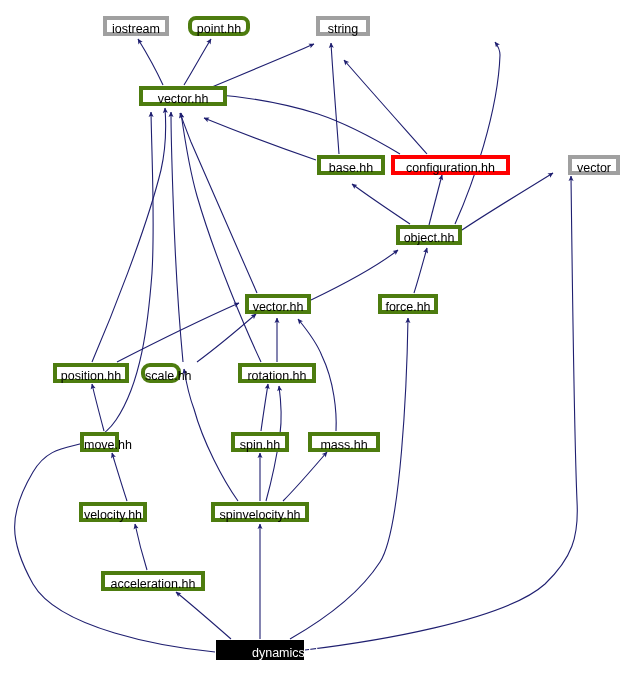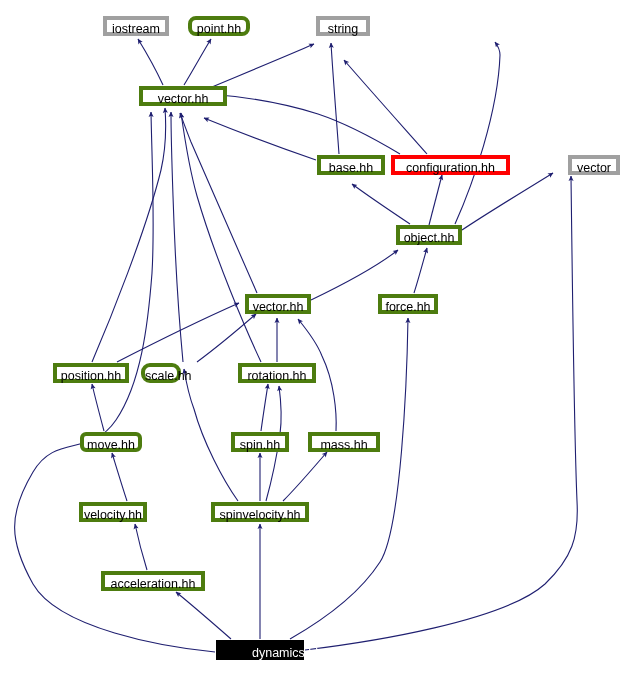--- a/index.html
+++ b/index.html
@@ -86,21 +86,21 @@
       <div class="node" style="left: 139px; top: 86px; width: 88px;"><span class="node-label">vector.hh</span></div>
       <div class="node" style="left: 317px; top: 155px; width: 68px;"><span class="node-label">base.hh</span></div>
       <div class="node focus" style="left: 391px; top: 155px; width: 119px;"><span class="node-label">configuration.hh</span></div>
       <div class="node sys" style="left: 568px; top: 155px; width: 52px;"><span class="node-label">vector</span></div>
       <div class="node" style="left: 396px; top: 225px; width: 66px;"><span class="node-label">object.hh</span></div>
       <div class="node" style="left: 245px; top: 294px; width: 66px;"><span class="node-label">vector.hh</span></div>
       <div class="node" style="left: 378px; top: 294px; width: 60px;"><span class="node-label">force.hh</span></div>
       <div class="node" style="left: 53px; top: 363px; width: 76px;"><span class="node-label">position.hh</span></div>
       <div class="node" style="left: 141px; top: 363px; width: 40px; border-radius: 9px;"><span class="node-label">scale.hh</span></div>
       <div class="node" style="left: 238px; top: 363px; width: 78px;"><span class="node-label">rotation.hh</span></div>
-      <div class="node" style="left: 80px; top: 432px; width: 62px; border-radius: 6px;"><span class="node-label">move.hh</span></div>
+      <div class="node" style="left: 80px; top: 432px; width: 39px;"><span class="node-label">move.hh</span></div>
       <div class="node" style="left: 231px; top: 432px; width: 58px;"><span class="node-label">spin.hh</span></div>
       <div class="node" style="left: 308px; top: 432px; width: 72px;"><span class="node-label">mass.hh</span></div>
       <div class="node" style="left: 79px; top: 502px; width: 68px;"><span class="node-label">velocity.hh</span></div>
       <div class="node" style="left: 211px; top: 502px; width: 98px;"><span class="node-label">spinvelocity.hh</span></div>
       <div class="node" style="left: 101px; top: 571px; width: 104px;"><span class="node-label">acceleration.hh</span></div>
       <div class="node root" style="left: 216px; top: 640px; width: 88px;"><span class="node-label">dynamics.hh</span></div>
     </div>
 </div>
 
 </body></html>

